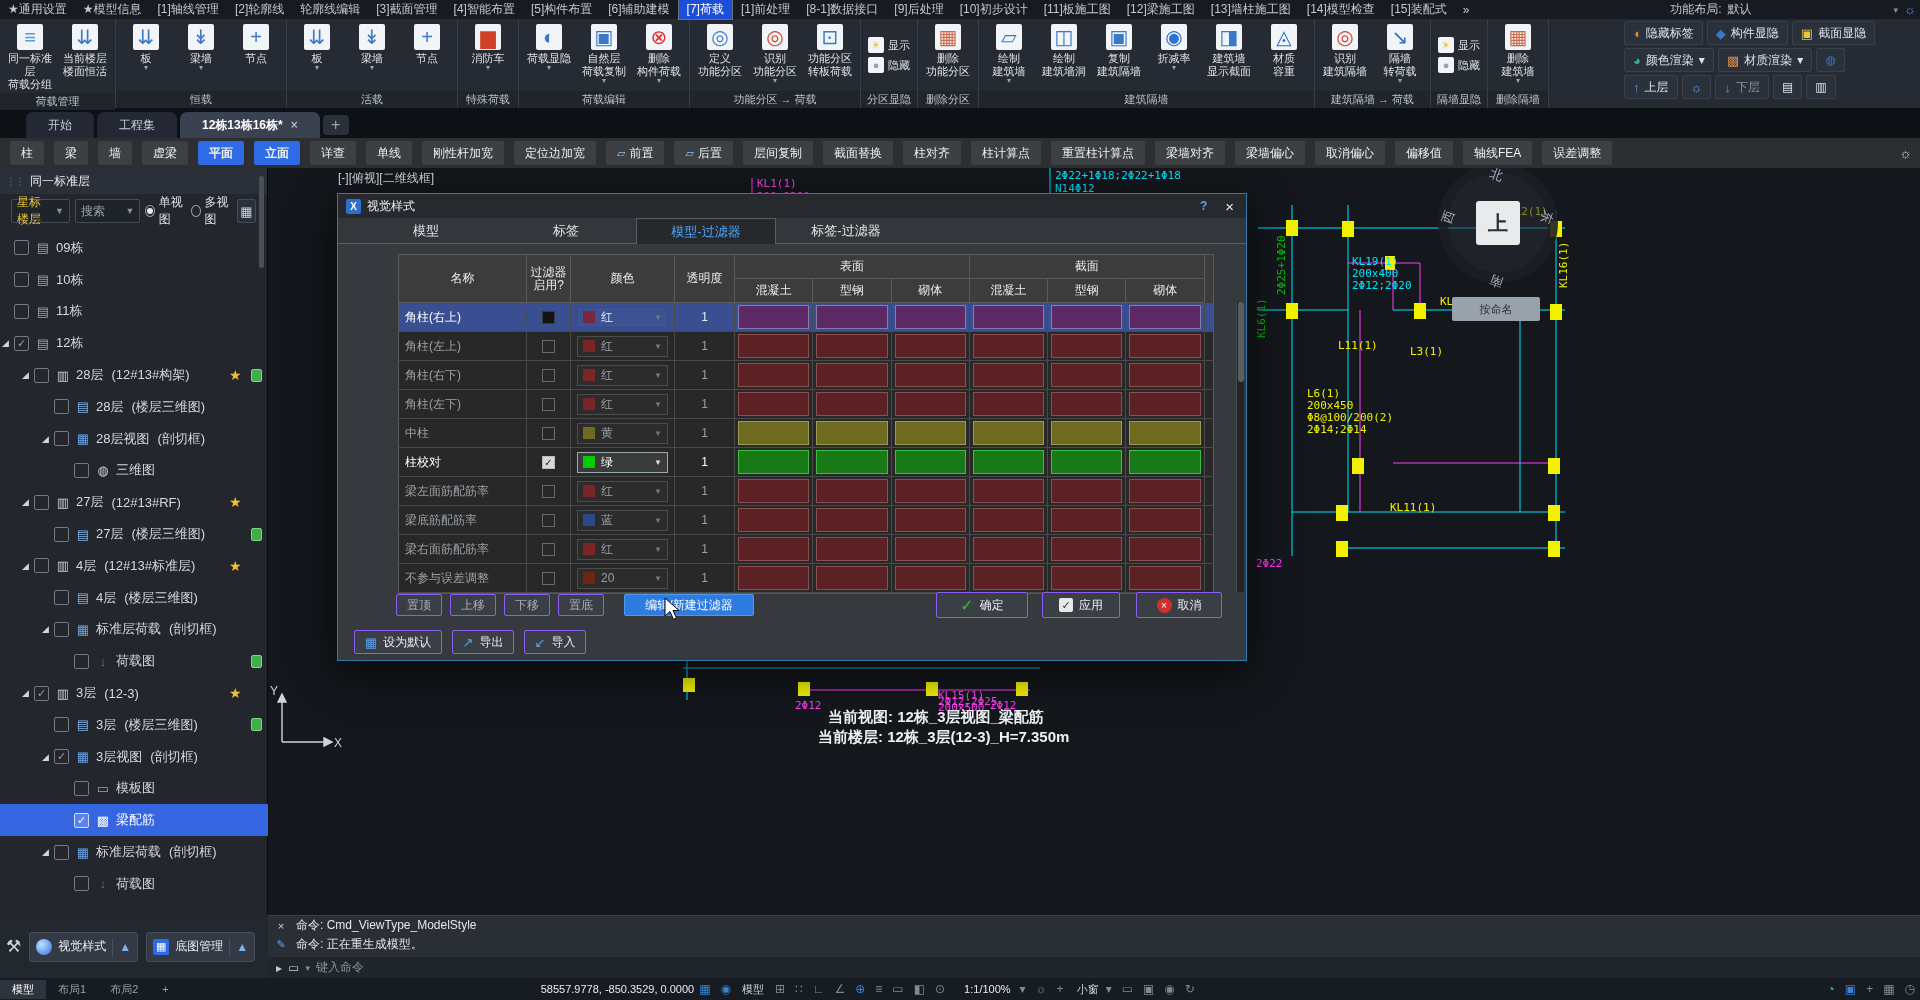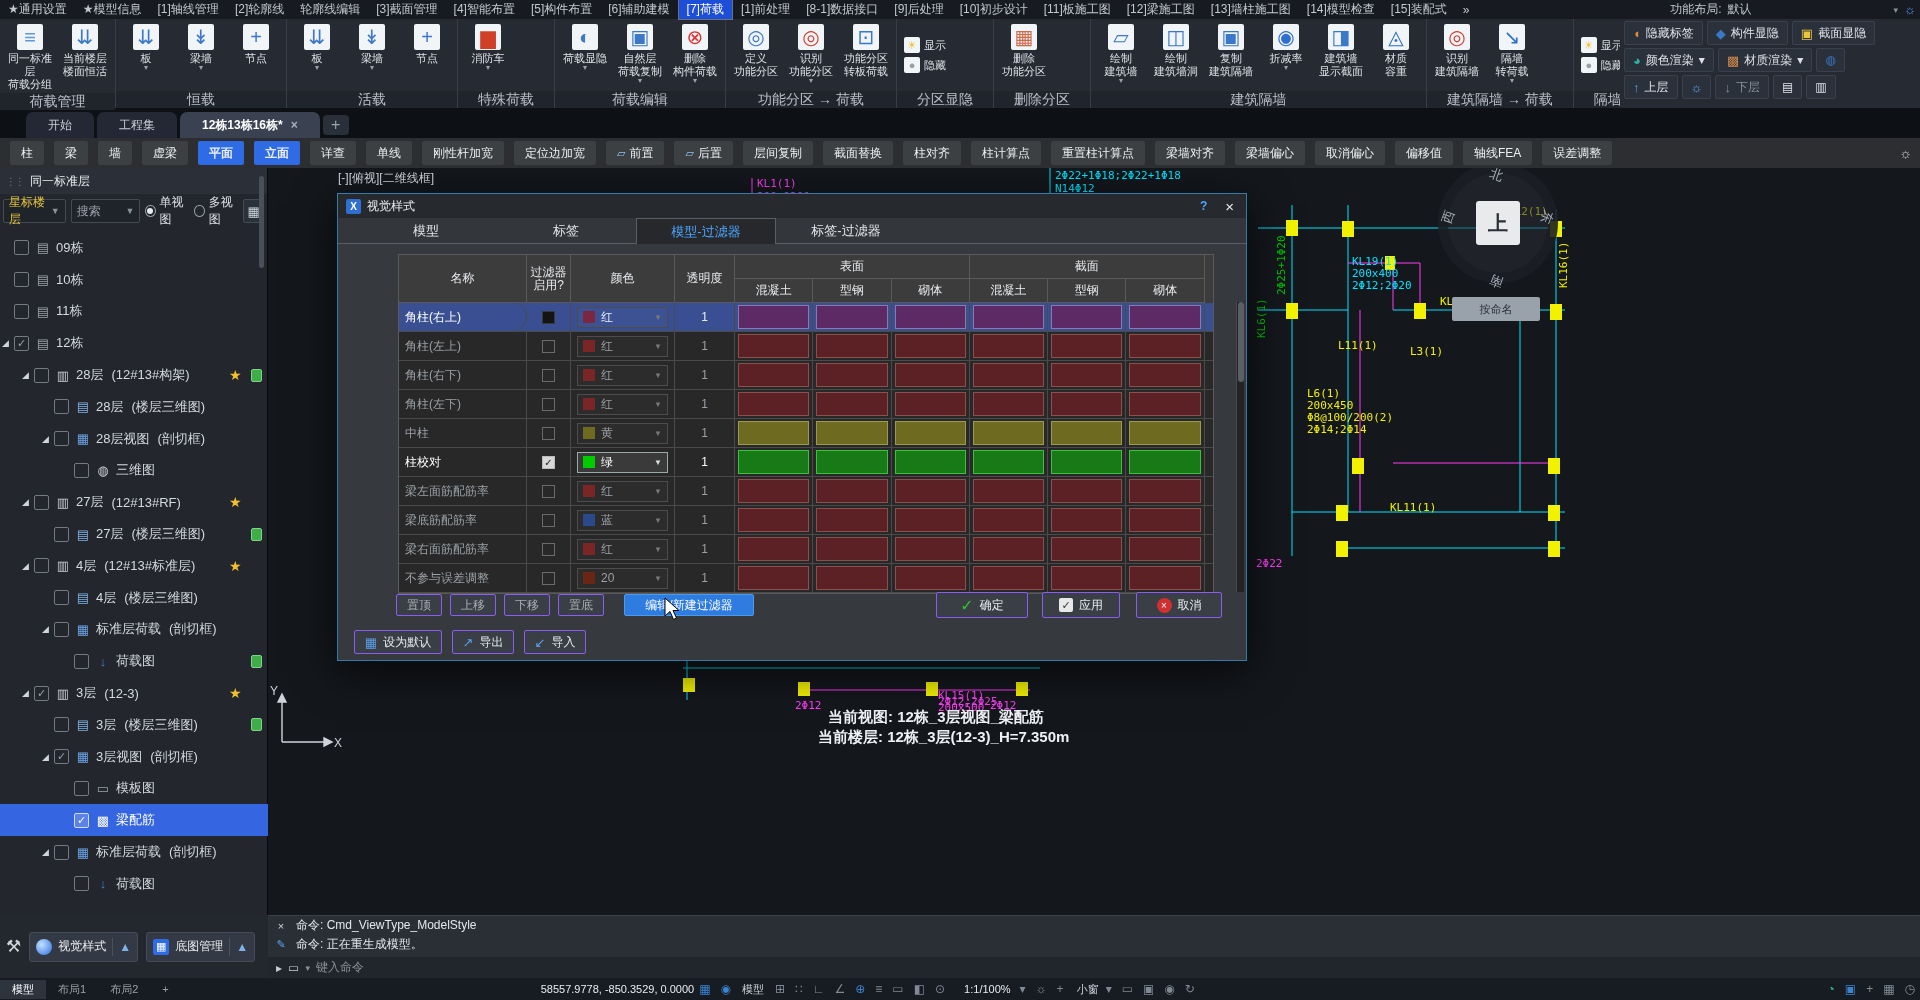--- a/index.html
+++ b/index.html
@@ -9,21 +9,21 @@
   #menubar{position:absolute;left:0;top:0;width:1920px;height:19px;background:#171a20;display:flex;align-items:center;
     font-size:12px;color:#c2c8d0;white-space:nowrap;z-index:40}
   .menu-item{padding:1px 8px;cursor:default}
   .menu-item.active{background:#1d4ed8;border:1px solid #6a7280;color:#fff}
   #menu-right{position:absolute;right:4px;top:0;height:19px;display:flex;align-items:center;gap:6px;font-size:12px;color:#c2c8d0}
   #menu-right .gear{color:#4a90e2;font-size:13px}
   
   #ribbon{position:absolute;left:0;top:19px;width:1920px;height:89px;background:#262b33;display:flex;z-index:39}
   .rgroup{display:flex;flex-direction:column;border-right:1px solid #383e47}
   .rg-btns{flex:1;display:flex;align-items:stretch;padding:2px 3px;gap:1px}
-  .rg-label{height:17px;line-height:17px;text-align:center;font-size:14px;color:#b9c0c9;background:#20242b;padding:0 20px}
+  .rg-label{height:17px;line-height:17px;text-align:center;font-size:11px;color:#b9c0c9;background:#20242b;padding:0 6px}
   .rbtn{width:54px;display:flex;flex-direction:column;align-items:center;justify-content:flex-start;padding-top:3px;cursor:pointer}
   .rbtn .ric{width:26px;height:26px;display:flex;align-items:center;justify-content:center;font-size:20px;background:#f2f5f8;border-radius:2px;margin-bottom:2px}
   .rbtn .rlb{font-size:11px;line-height:13px;color:#dde1e7;text-align:center}
   .rbtn .caret{font-size:8px;color:#9aa2ac;line-height:6px}
   .rstack{display:flex;flex-direction:column;justify-content:center;gap:4px;padding:0 4px}
   .rstack .sbtn{display:flex;align-items:center;gap:4px;font-size:11px;color:#dde1e7;cursor:pointer}
   .rstack .sic{width:16px;height:16px;display:flex;align-items:center;justify-content:center;background:#f2f5f8;border-radius:2px;font-size:11px}
   #ribbon-right{position:absolute;right:0;top:19px;width:300px;height:89px;background:#262b33;z-index:41;padding:2px 4px;display:flex;flex-direction:column;gap:3px}
   .rr-row{display:flex;gap:4px;align-items:center}
   .rr-btn{height:24px;display:flex;align-items:center;gap:5px;background:#2b313b;border:1px solid #3a414d;border-radius:2px;
@@ -38,21 +38,21 @@
   
   #toolbar2{position:absolute;left:0;top:138px;width:1920px;height:30px;background:#2c2e31;display:flex;align-items:center;gap:10px;padding:0 10px;z-index:38}
   .t2btn{height:24px;display:flex;align-items:center;gap:4px;background:#3d4043;border-radius:2px;color:#eceff2;font-size:12px;padding:0 11px;cursor:pointer}
   .t2btn.active{background:#2f6be4;font-weight:bold}
   .t2btn .mini{color:#8fc0f0;font-size:11px}
   #t2gear{position:absolute;right:8px;color:#cfd5dc;font-size:14px;cursor:pointer}
   
   #leftpanel{position:absolute;left:0;top:168px;width:268px;height:747px;background:#23262c;border-right:1px solid #07090c;z-index:30}
   #lp-header{height:26px;display:flex;align-items:center;gap:6px;background:#2b2f38;color:#e8ebef;font-size:12px;padding:0 6px}
   #lp-grip{color:#6a7280;font-size:10px;letter-spacing:-1px}
-  #lp-controls{height:34px;display:flex;align-items:center;gap:5px;padding:0 3px}
+  #lp-controls{height:34px;display:flex;align-items:center;gap:5px;padding:0 11px}
   .lp-dd{height:24px;background:#1f232a;border:1px solid #454b55;border-radius:2px;display:flex;align-items:center;justify-content:space-between;font-size:12px;padding:0 5px;cursor:pointer}
   .lp-dd .car{color:#8a919b;font-size:9px;margin-left:4px}
   .radio{display:flex;align-items:center;gap:4px;font-size:12px;color:#dde1e7}
   .rdot{width:12px;height:12px;border-radius:50%;border:1px solid #9aa2ac;display:flex;align-items:center;justify-content:center}
   .rdot.on::after{content:"";width:6px;height:6px;border-radius:50%;background:#e8ebef}
   #lp-gridbtn{width:24px;height:24px;background:#2b313b;border:1px solid #454b55;border-radius:2px;color:#cfd5dc;display:flex;align-items:center;justify-content:center;font-size:13px;cursor:pointer}
   #tree{position:absolute;left:0;top:64px;width:268px;bottom:0;overflow:hidden}
   .trow{height:31.8px;position:relative;display:flex;align-items:center;font-size:13px;color:#d5dae0;cursor:pointer}
   .trow.selected{background:#3565e0;color:#fff}
   .texp{position:absolute;font-size:9px;color:#cfd5dc}

